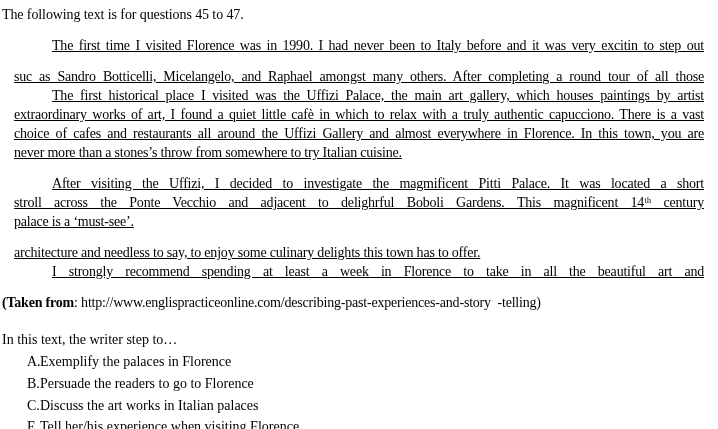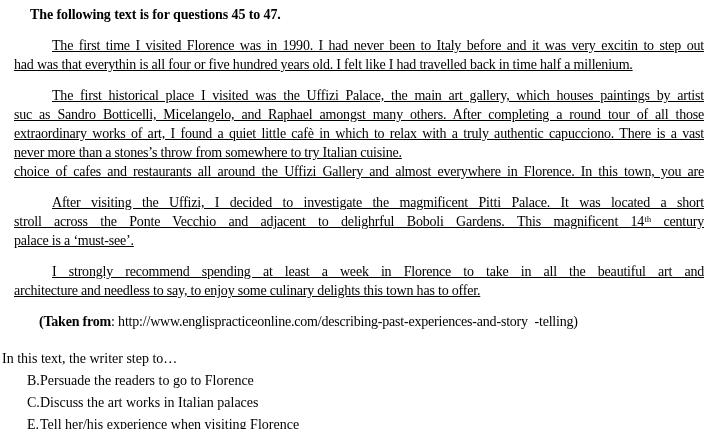--- a/index.html
+++ b/index.html
@@ -8,40 +8,39 @@
     height: 429px;
     overflow: hidden;
     background: #ffffff;
     color: #000000;
     font-family: "Liberation Serif", "DejaVu Serif", serif;
     font-size: 14px;
   }
   .page { padding: 5px 2px 0 2px; }
 
   .heading {
-    font-weight: bold;
+    font-weight: normal;
     line-height: 19px;
     letter-spacing: -0.1px;
-    margin-left: 28px;
   }
 
   .para { margin: 12px; text-decoration: underline; }
   .pline {
     line-height: 19px;
     max-height: 19px;
     overflow: hidden;
     letter-spacing: -0.2px;
     text-align: justify;
     text-align-last: justify;
   }
   .pline.first { text-indent: 38px; }
   .pline.last { text-align-last: left; }
 
   .source { line-height: 19px; letter-spacing: -0.2px; }
-  .src-label { font-weight: bold; margin-left: 37px; }
+  .src-label { font-weight: bold; }
   .src-text { white-space: pre-wrap; }
 
   .stem {
     margin-top: 17px;
     line-height: 22px;
   }
   .option {
     line-height: 21.8px;
     padding-left: 25px;
   }
@@ -53,49 +52,49 @@
 </head>
 <body>
 
 <div class="page">
 
   <div class="heading">The following text is for questions 45 to 47.</div>
 
   <div class="para">
 
   <div class="pline first">The first time I visited Florence was in 1990. I had never been to Italy before and it was very excitin to step out</div>
-      <div class="pline last">had was that everythin is all four or five hundred years old. I felt like I had travelled back in time half a millenium.</div>
     </div>
 
   <div class="para">
 
-  <div class="pline first">The first historical place I visited was the Uffizi Palace, the main art gallery, which houses paintings by artist</div>
-      <div class="pline">suc as Sandro Botticelli, Micelangelo, and Raphael amongst many others. After completing a round tour of all those</div>
+  <div class="pline">suc as Sandro Botticelli, Micelangelo, and Raphael amongst many others. After completing a round tour of all those</div>
+      <div class="pline first">The first historical place I visited was the Uffizi Palace, the main art gallery, which houses paintings by artist</div>
       <div class="pline">extraordinary works of art, I found a quiet little cafè in which to relax with a truly authentic capucciono. There is a vast</div>
+      <div class="pline">choice of cafes and restaurants all around the Uffizi Gallery and almost everywhere in Florence. In this town, you are</div>
       <div class="pline last">never more than a stones’s throw from somewhere to try Italian cuisine.</div>
-      <div class="pline">choice of cafes and restaurants all around the Uffizi Gallery and almost everywhere in Florence. In this town, you are</div>
     </div>
 
   <div class="para">
 
   <div class="pline first">After visiting the Uffizi, I decided to investigate the magmificent Pitti Palace. It was located a short</div>
       <div class="pline">stroll across the Ponte Vecchio and adjacent to delighrful Boboli Gardens. This magnificent 14ᵗʰ century</div>
       <div class="pline last">palace is a ‘must-see’.</div>
     </div>
 
   <div class="para">
 
-  <div class="pline first">I strongly recommend spending at least a week in Florence to take in all the beautiful art and</div>
-      <div class="pline last">architecture and needless to say, to enjoy some culinary delights this town has to offer.</div>
+  <div class="pline last">architecture and needless to say, to enjoy some culinary delights this town has to offer.</div>
+      <div class="pline first">I strongly recommend spending at least a week in Florence to take in all the beautiful art and</div>
     </div>
 
   <div class="source"><span class="src-label">(Taken from</span><span class="src-text">: http://www.englispracticeonline.com/describing-past-experiences-and-story  -telling)</span></div>
 
   <div class="stem">In this text, the writer step to…</div>
 
   <div class="options">
 
+  <div class="option first"><span class="opt-letter">A.</span><span class="opt-text">Exemplify the palaces in Florence</span></div>
       <div class="option"><span class="opt-letter">B.</span><span class="opt-text">Persuade the readers to go to Florence</span></div>
       <div class="option"><span class="opt-letter">C.</span><span class="opt-text">Discuss the art works in Italian palaces</span></div>
       <div class="option last"><span class="opt-letter">E.</span><span class="opt-text">Tell her/his experience when visiting Florence</span></div>
     </div>
 
 </div>
 
 </body></html>

